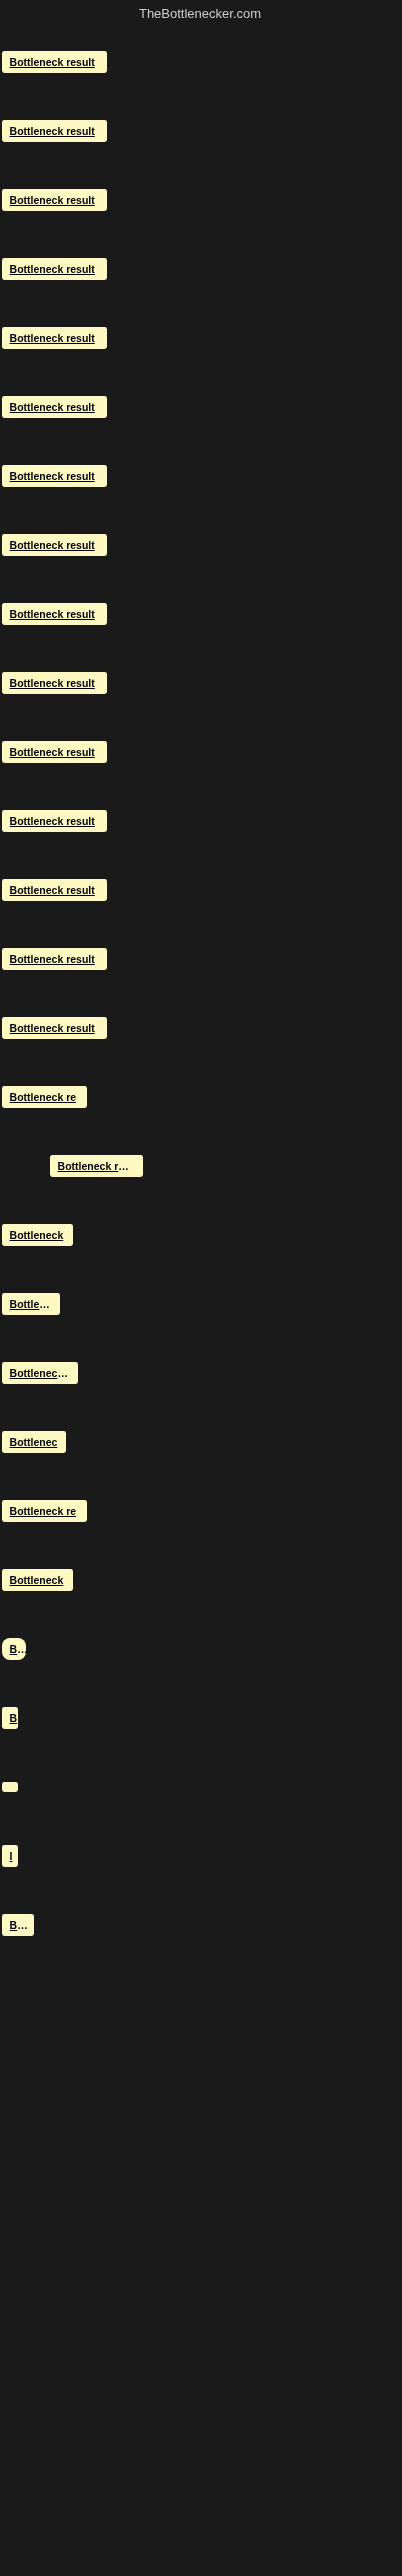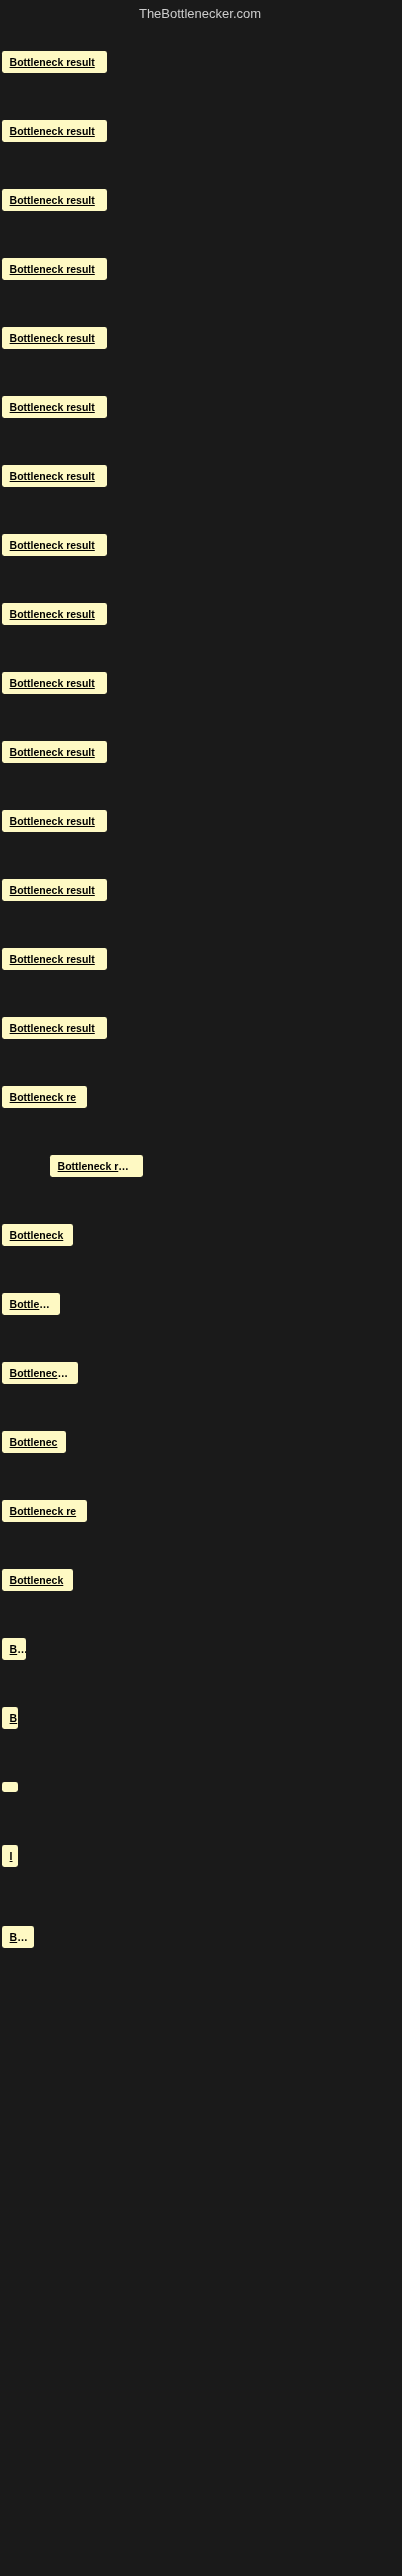--- a/index.html
+++ b/index.html
@@ -121,28 +121,28 @@
     <div class="bottleneck-row" style="top: 0px;">
       <div class="bottleneck-badge" style="width: 64px;">Bottlenec</div>
     </div>
     <div class="bottleneck-row" style="top: 0px;">
       <div class="bottleneck-badge" style="width: 85px;">Bottleneck re</div>
     </div>
     <div class="bottleneck-row" style="top: 0px;">
       <div class="bottleneck-badge" style="width: 71px;">Bottleneck</div>
     </div>
     <div class="bottleneck-row" style="top: 0px;">
-      <div class="bottleneck-badge" style="width: 24px;">Bo</div>
+      <div class="bottleneck-badge" style="width: 24px; border-radius: 8px;">Bo</div>
     </div>
     <div class="bottleneck-row" style="top: 0px;">
       <div class="bottleneck-badge" style="width: 14.5px;">B</div>
     </div>
     <div class="bottleneck-row" style="top: 0px;">
       <div class="bottleneck-badge" style="width: 8px;"></div>
     </div>
     <div class="bottleneck-row" style="top: 0px;">
       <div class="bottleneck-badge" style="width: 8px;">I</div>
     </div>
-    <div class="bottleneck-row" style="top: 12px;">
+    <div class="bottleneck-row" style="top: 0px;">
       <div class="bottleneck-badge" style="width: 32px;">Bott</div>
     </div>
   </div>
 
 
 </body></html>

